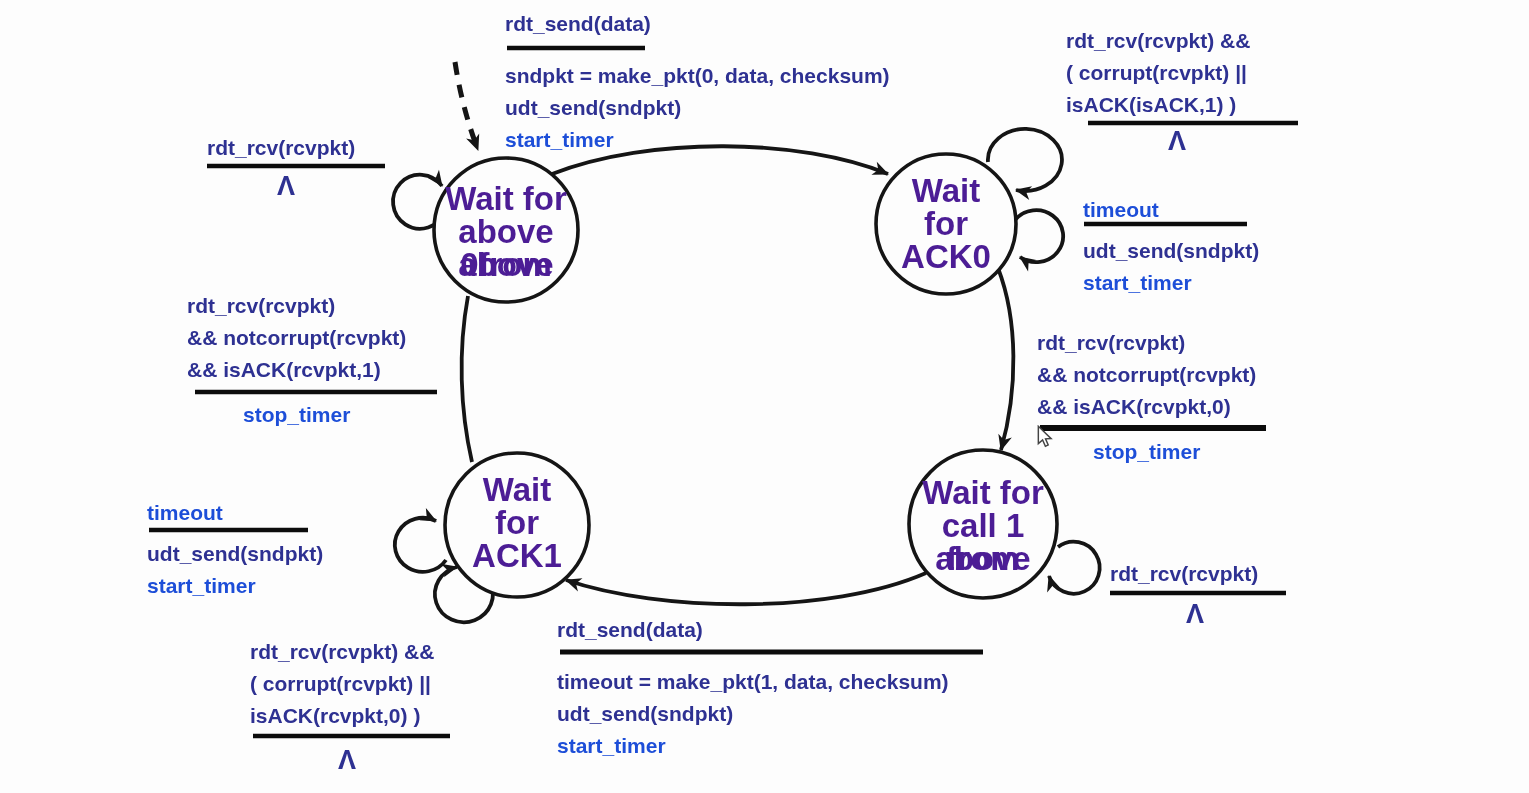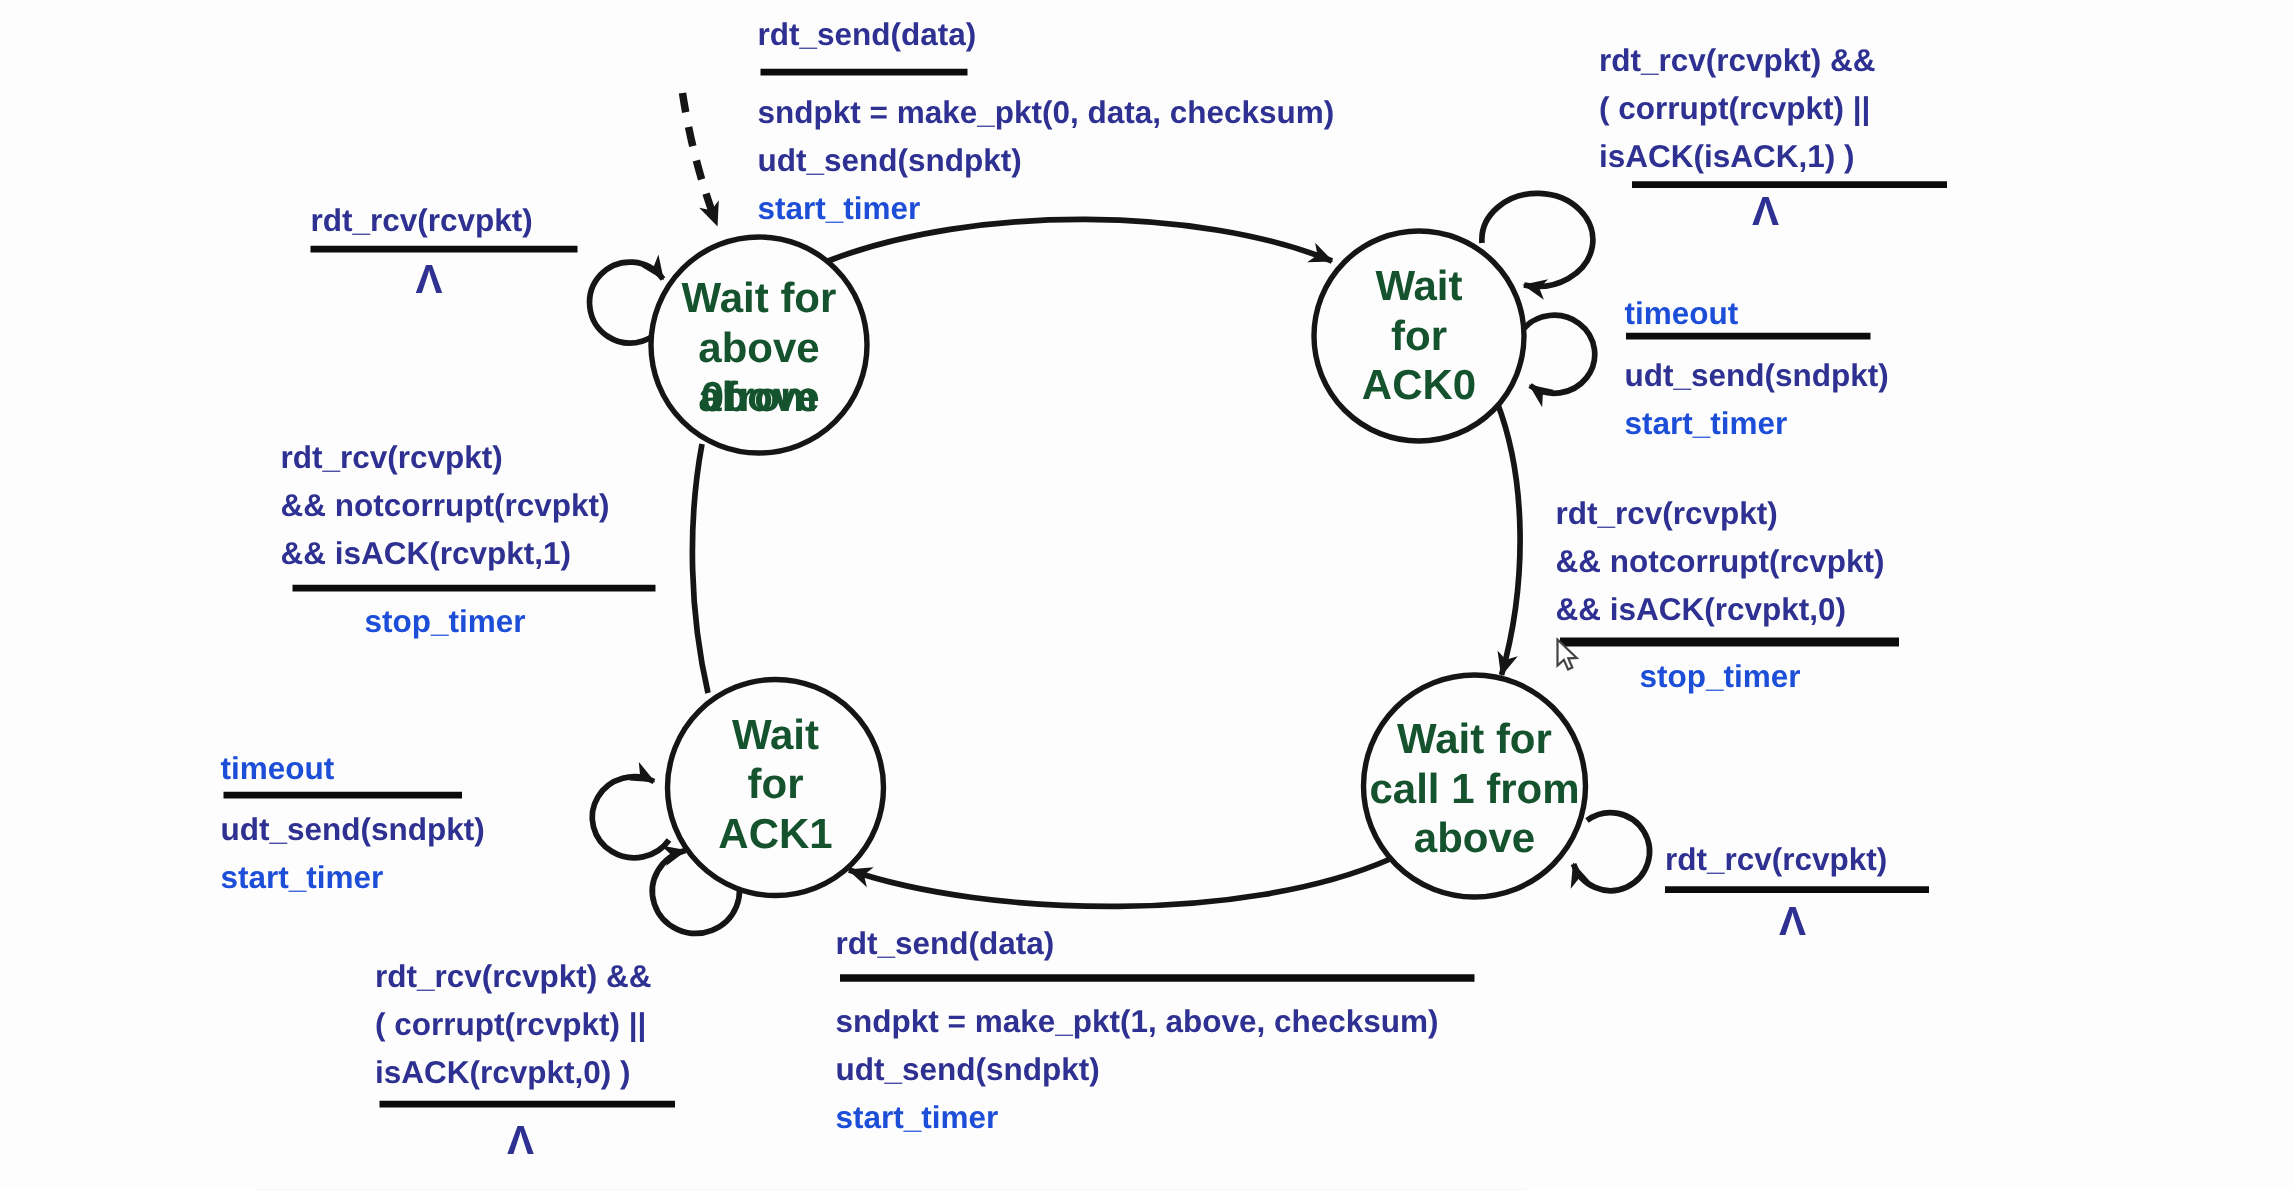--- a/index.html
+++ b/index.html
@@ -19,21 +19,21 @@
   .g8 {margin-top:9px;}
   .g12{margin-top:13px;text-align:center;}
   .g16{margin-top:20px;}
   .blue{color:#2e3192;}
   .red{color:#1d4ed8;}
 
   
   .lambda{position:absolute;font-weight:bold;font-size:27px;color:#2e3192;line-height:28px;}
 
   
-  .state{position:absolute;text-align:center;font-weight:bold;font-size:28px;color:#14532d;}
+  .state{position:absolute;text-align:center;font-weight:bold;font-size:33px;color:#4c1d95;}
   .state .sl{display:block;line-height:33px;height:33px;}
 
   #lb-send0       {left:505px; top:8px;}
   #lb-corrupt-ack1{left:1066px;top:25px;}
   #lm-corrupt-ack1{left:1168px;top:127px;}
   #lb-rcv-wait0   {left:207px; top:132px;}
   #lm-rcv-wait0   {left:277px; top:172px;}
   #lb-timeout-ack0{left:1083px;top:194px;}
   #lb-ack1-ok     {left:187px; top:290px;}
   #lb-ack0-ok     {left:1037px;top:327px;}
@@ -162,21 +162,21 @@
 
   <div class="lbl" id="lb-corrupt-ack0">
     <span class="ln blue">rdt_rcv(rcvpkt) &amp;&amp;</span>
     <span class="ln blue">( corrupt(rcvpkt) ||</span>
     <span class="ln blue">isACK(rcvpkt,0) )</span>
   </div>
   <div class="lambda" id="lm-corrupt-ack0">Λ</div>
 
   <div class="lbl" id="lb-send1">
     <span class="ln blue">rdt_send(data)</span>
-    <span class="ln blue g16">sndpkt = make_pkt(1, above, checksum)</span>
+    <span class="ln blue g16">timeout = make_pkt(1, data, checksum)</span>
     <span class="ln blue">udt_send(sndpkt)</span>
     <span class="ln red">start_timer</span>
   </div>
 
   <div class="lbl" id="lb-rcv-wait1">
     <span class="ln blue">rdt_rcv(rcvpkt)</span>
   </div>
   <div class="lambda" id="lm-rcv-wait1">Λ</div>
 
   <div id="cursor">

